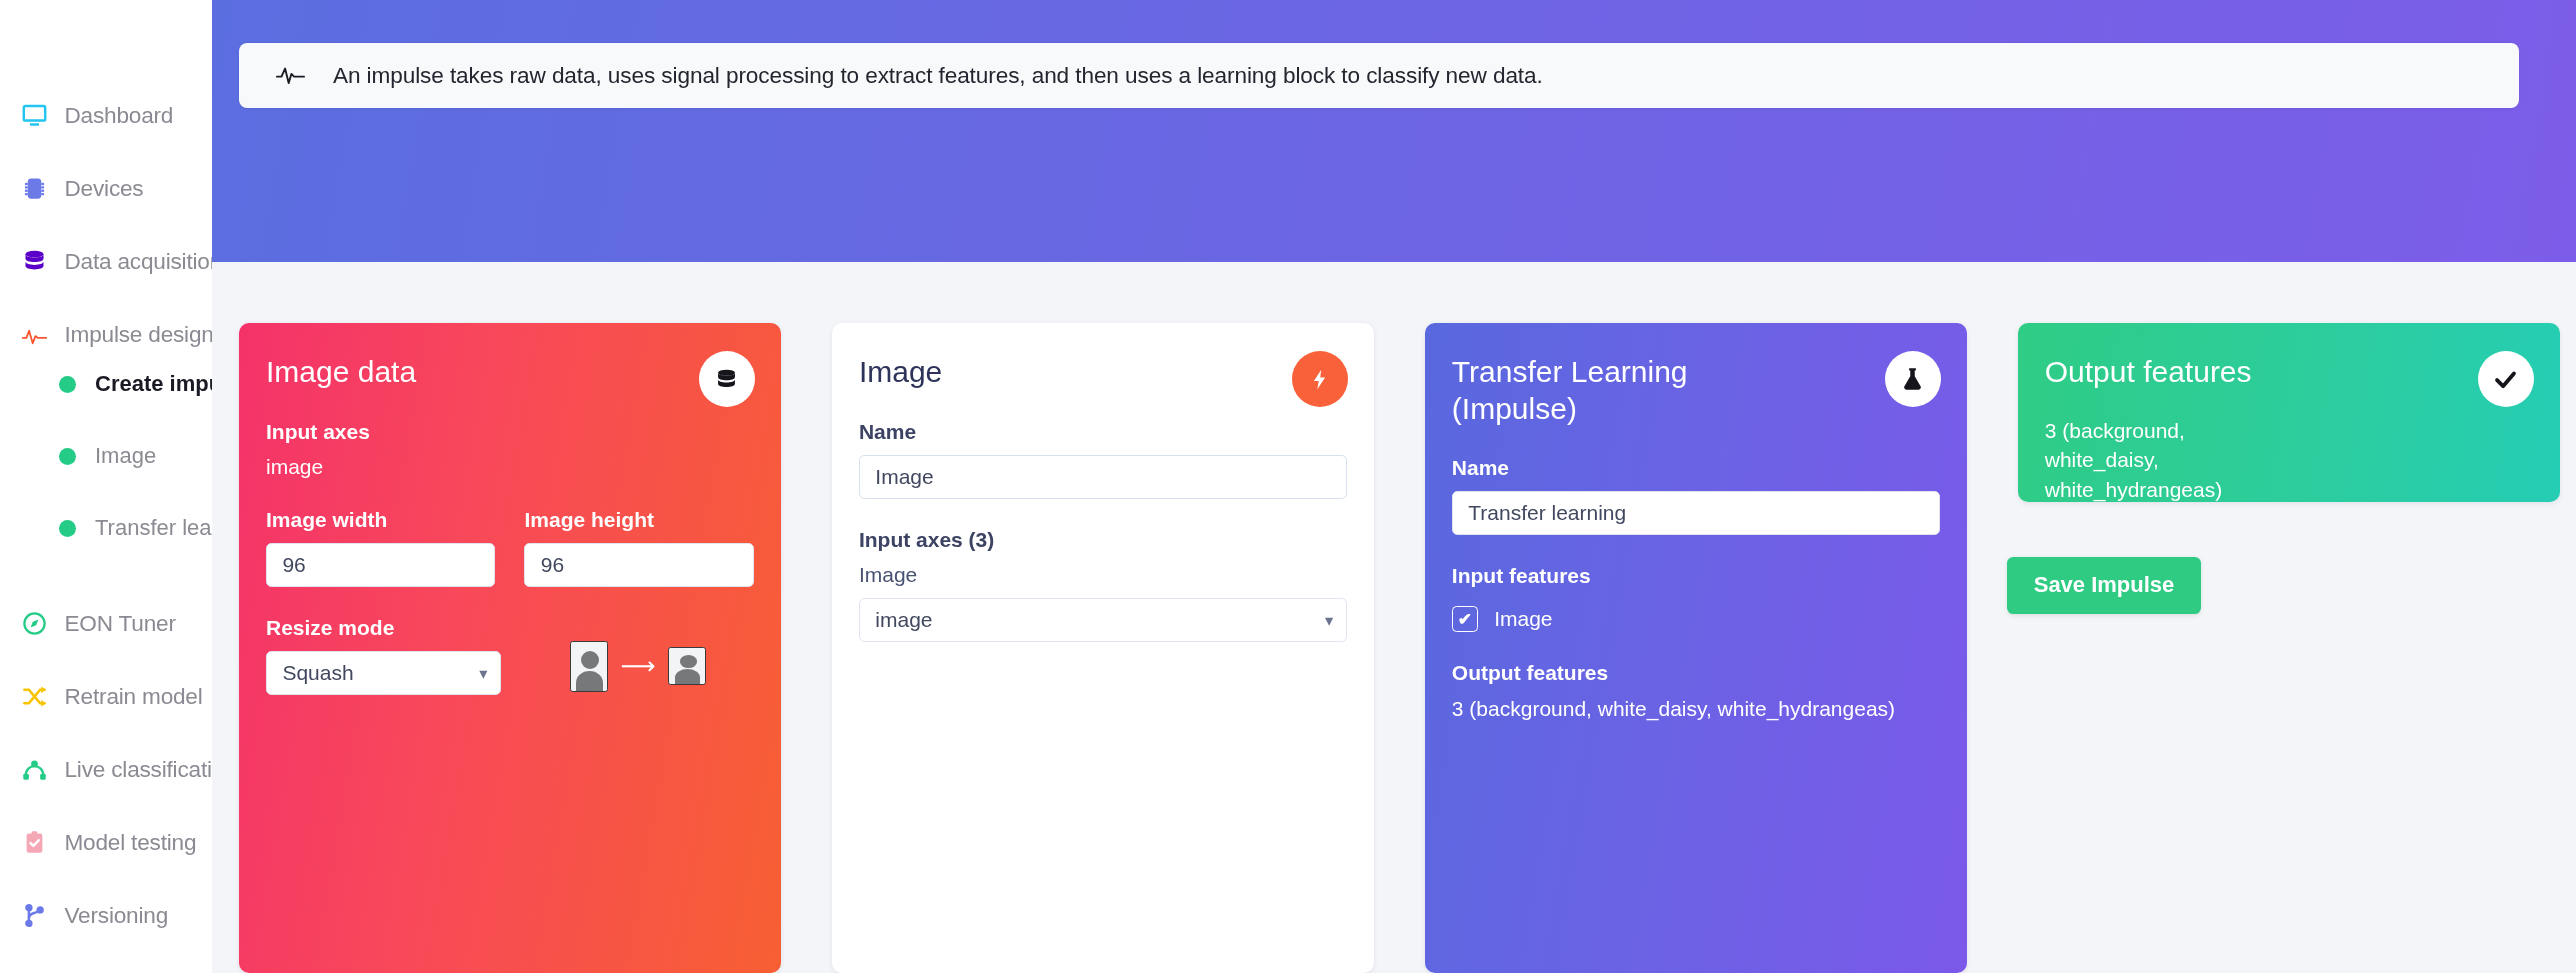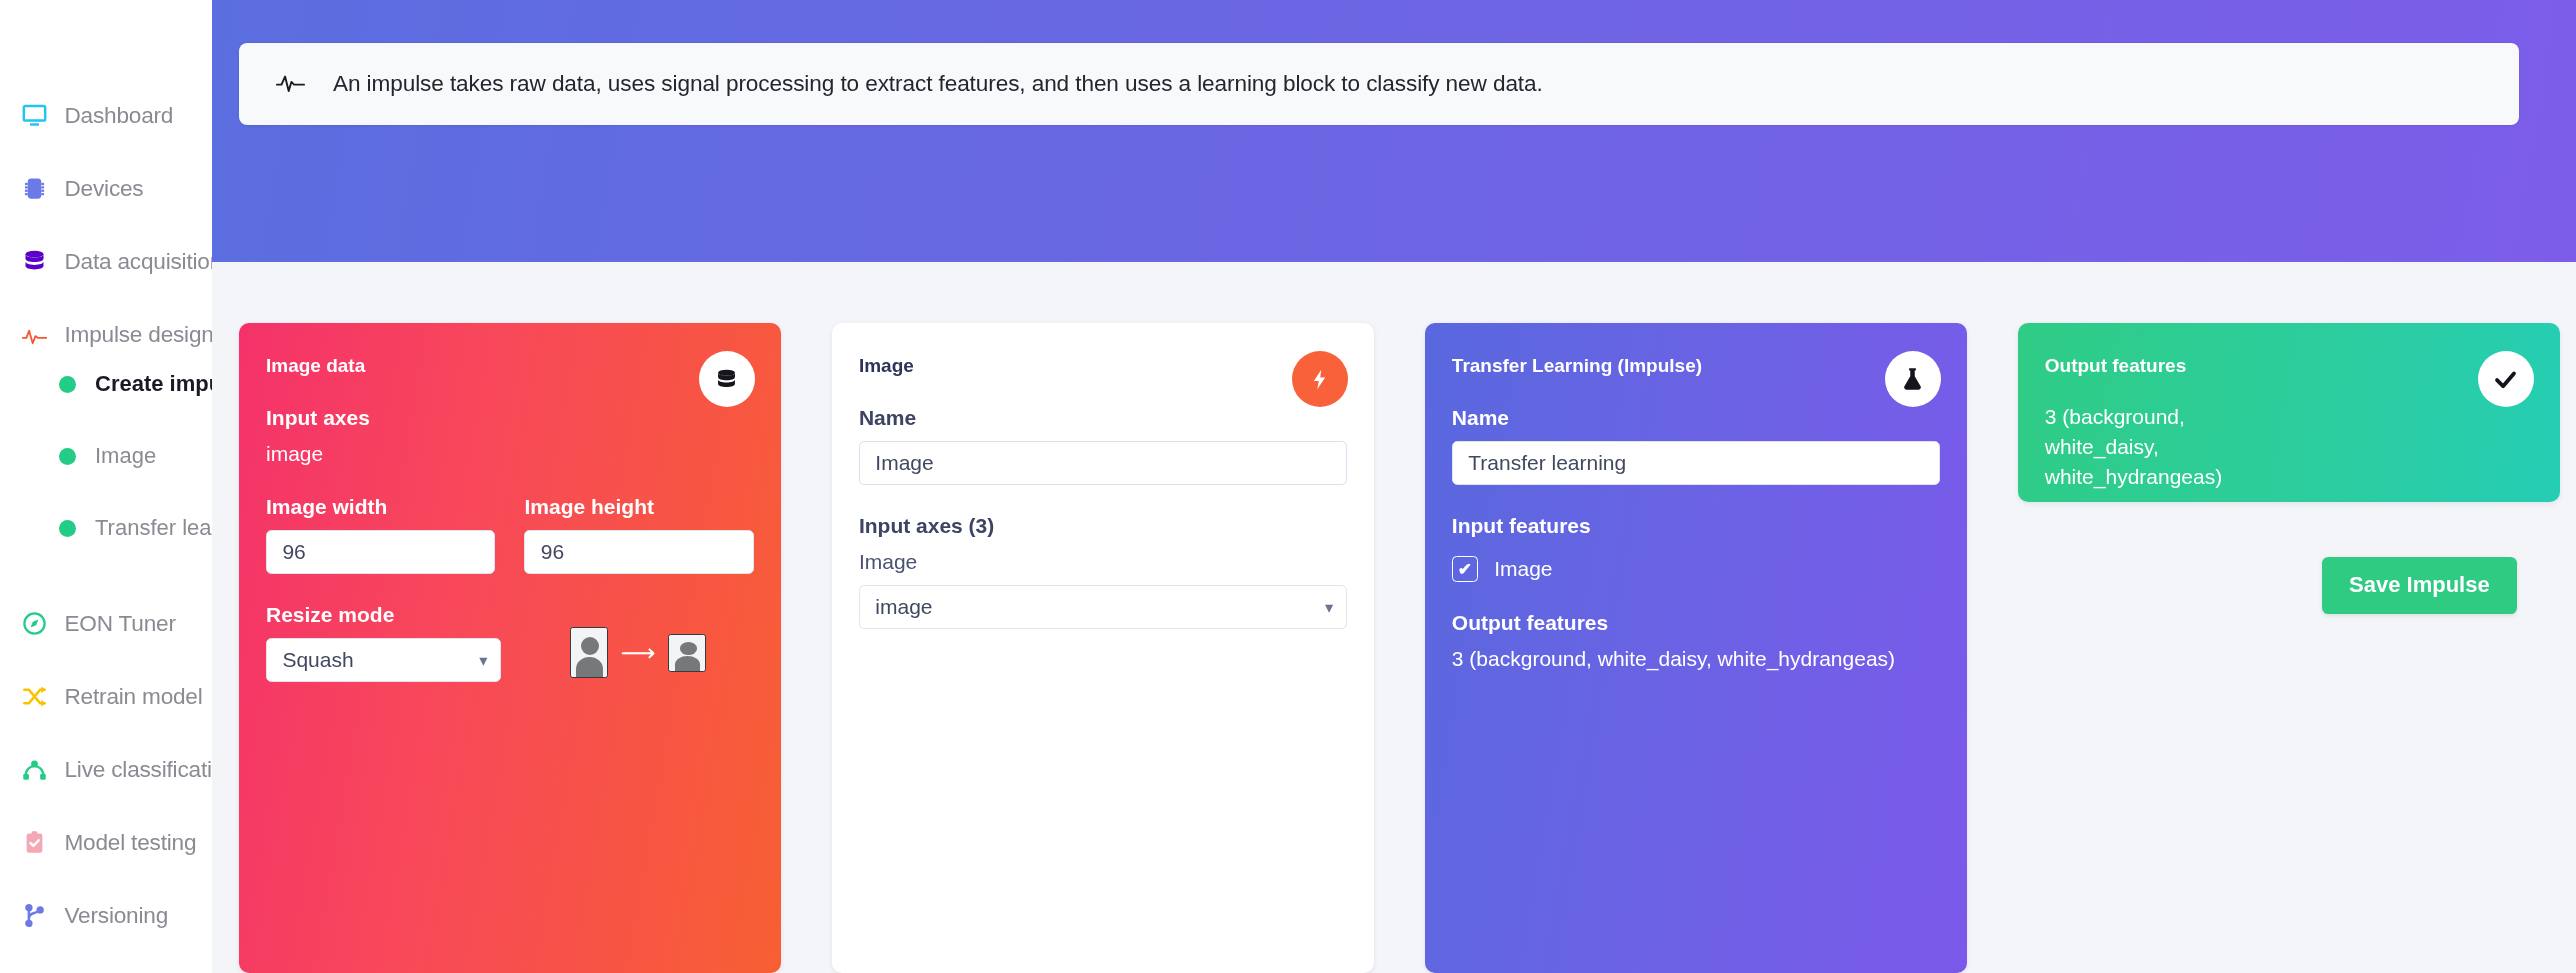--- a/index.html
+++ b/index.html
@@ -82,21 +82,21 @@
     overflow: hidden;
   }
   .hero {
     height: 262px;
     background: linear-gradient(100deg, #5b6ee0 0%, #6b66e3 45%, #7c5de9 100%);
     padding: 43px 50px 0 27px;
   }
   .info-card {
     background: #f8f9fb;
     border-radius: 8.1px;
-    height: 82px;
+    height: 65px;
     margin-left: 0px;
     margin-right: 7.2px;
     display: flex;
     align-items: center;
     padding-left: 36px;
     box-shadow: 0 0.9px 2.7px rgba(0,0,0,0.07);
   }
   .info-icon { flex: 0 0 31px; display:flex; align-items:center; }
   .info-text {
     margin-left: 27px;
@@ -126,22 +126,22 @@
   .card.c-image     { background: #ffffff; }
   .card.c-transfer  { background: linear-gradient(100deg, #5968de 0%, #6a63e4 45%, #7b59ea 100%); }
   .card.c-output    {
      background: linear-gradient(100deg, #2fcc85 0%, #2ccda0 60%, #25cdb4 100%);
      min-height: 0;
      height: 179px;
      align-self: flex-start;
   }
 
   .card-title {
-    font-size: 19px;
-    font-weight: bold;
+    font-size: 30px;
+    font-weight: normal;
     line-height: 1.22;
     max-width: 298px;
   }
   .card.c-imagedata .card-title,
   .card.c-transfer .card-title,
   .card.c-output .card-title { color: #ffffff; }
   .card.c-image .card-title { color: #2e3359; }
 
   .badge {
     position: absolute;
@@ -251,21 +251,20 @@
     cursor: pointer;
   }
   .check-label { color: #ffffff; font-size: 21px; margin-left: 16.3px; }
 
   .save-wrap {
     position: absolute;
     top: 557px;
     right: 16.3px;
     width: 553px;
     display: flex;
-    justify-content: flex-end;
     padding-right: 43px;
   }
   .save-btn {
     background: #2fcb83;
     color: #ffffff;
     font-size: 22px;
     font-weight: bold;
     border: none;
     border-radius: 6.3px;
     padding: 15.4px 27px;

